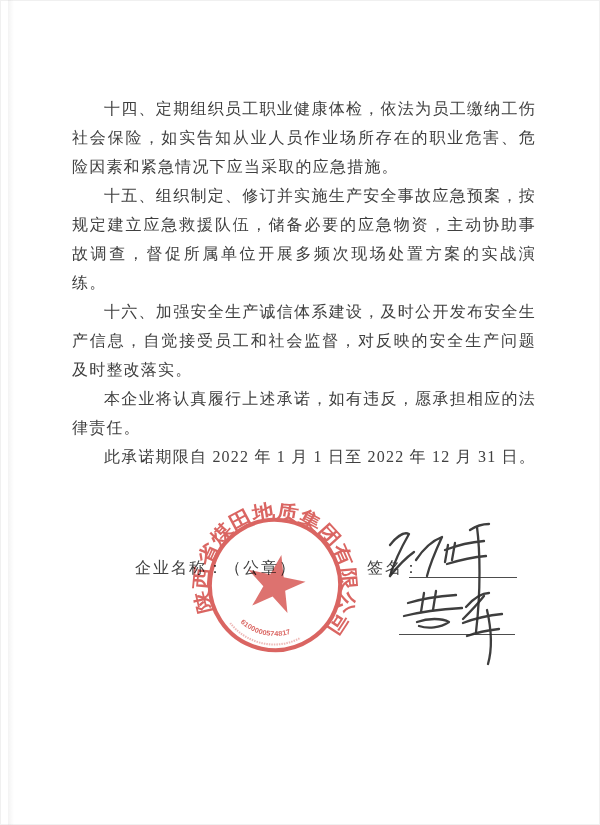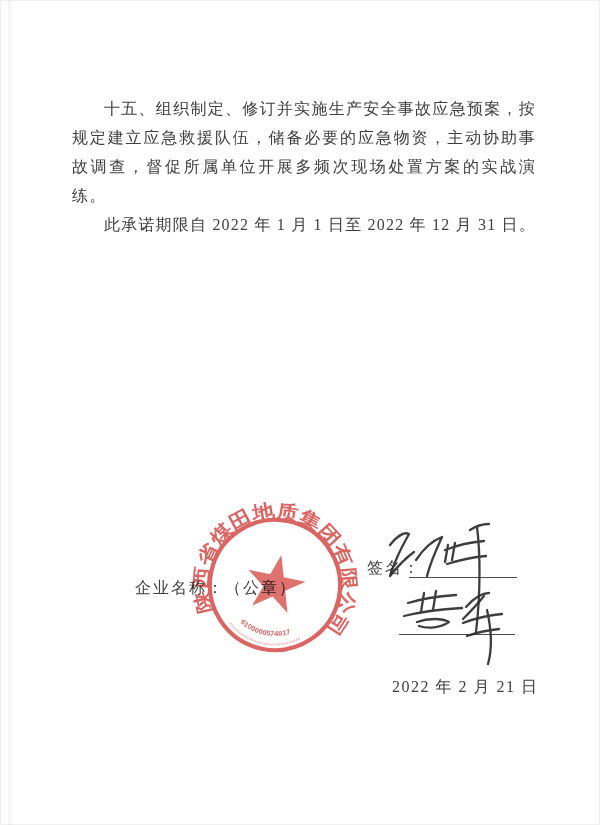--- a/index.html
+++ b/index.html
@@ -10,38 +10,41 @@
   }
   
   .scan-edge{position:absolute;left:8px;top:0;width:6px;height:825px;
     background:linear-gradient(to right,rgba(190,190,190,.18),rgba(255,255,255,0));pointer-events:none;}
   .doc-body{
     position:absolute;left:72px;top:94px;width:464px;
     font-size:16px;line-height:29px;letter-spacing:1.2px;color:#404040;
     text-align:justify;
   }
   .doc-body p{margin:0;text-indent:2em;}
-  .company-line{position:absolute;left:135px;top:558px;font-size:16px;letter-spacing:2px;color:#404040;white-space:nowrap;margin-top:20px;}
+  .company-line{position:absolute;left:135px;top:558px;font-size:16px;letter-spacing:2px;color:#404040;white-space:nowrap;}
   .sign-label{position:absolute;left:367px;top:558px;font-size:16px;letter-spacing:2px;color:#404040;white-space:nowrap;}
   .underline{position:absolute;height:1px;background:#4d4d4d;}
   .u1{left:409px;top:577px;width:108px;}
   .u2{left:399px;top:634px;width:116px;}
   .date-line{position:absolute;left:392px;top:677px;font-size:16px;letter-spacing:1.5px;color:#404040;white-space:nowrap;}
   .seal-svg{position:absolute;left:182px;top:492px;width:186px;height:186px;
     mix-blend-mode:multiply;opacity:.88;filter:blur(.2px);}
   .ink-svg{position:absolute;left:0;top:0;width:600px;height:825px;pointer-events:none;}
 </style>
 </head>
 <body>
 
 <div class="page">
   <div class="scan-edge"></div>
 
   <div class="doc-body">
+    <p>十四、定期组织员工职业健康体检，依法为员工缴纳工伤社会保险，如实告知从业人员作业场所存在的职业危害、危险因素和紧急情况下应当采取的应急措施。</p>
     <p>十五、组织制定、修订并实施生产安全事故应急预案，按规定建立应急救援队伍，储备必要的应急物资，主动协助事故调查，督促所属单位开展多频次现场处置方案的实战演练。</p>
+    <p>十六、加强安全生产诚信体系建设，及时公开发布安全生产信息，自觉接受员工和社会监督，对反映的安全生产问题及时整改落实。</p>
+    <p>本企业将认真履行上述承诺，如有违反，愿承担相应的法律责任。</p>
     <p>此承诺期限自 2022 年 1 月 1 日至 2022 年 12 月 31 日。</p>
   </div>
 
   <div class="company-line">企业名称：（公章）</div>
   <div class="sign-label">签名：</div>
   <div class="underline u1"></div>
   <div class="underline u2"></div>
 
   <svg class="seal-svg" viewBox="0 0 200 200" aria-hidden="false">
     <g transform="rotate(12 100 100)">
@@ -78,14 +81,13 @@
       <path d="M436,591 L433,610"></path>
       <path d="M417,622 C428,618 442,618 449,622 C440,628 428,629 419,626"></path>
       <path d="M466,607 C474,598 482,593 489,593"></path>
       <path d="M484,596 C476,606 469,613 463,619"></path>
       <path d="M463,623 C476,618 491,615 502,614"></path>
       <path d="M467,636 C478,632 490,630 499,629"></path>
       <path d="M487,610 C492,632 492,650 488,664"></path>
     </g>
   </svg>
 
-  <div class="date-line">2022 年 2 月 21 日</div>
 </div>
 
 </body></html>

